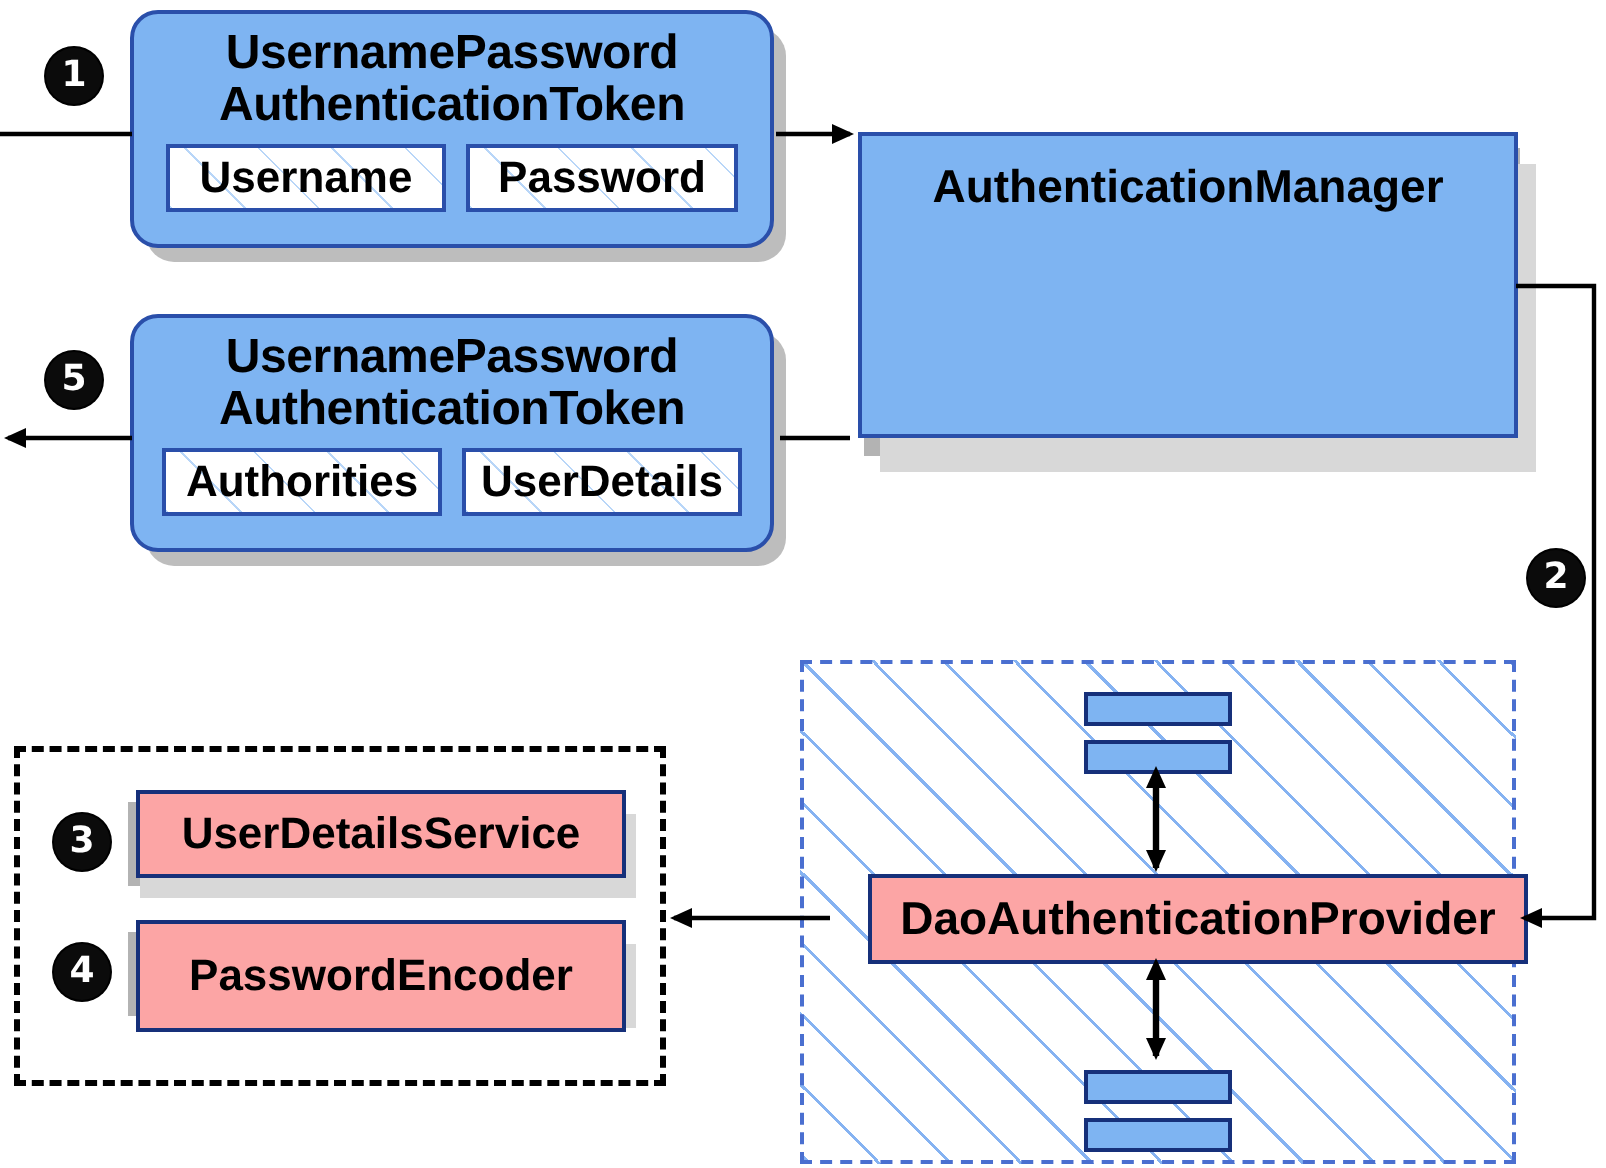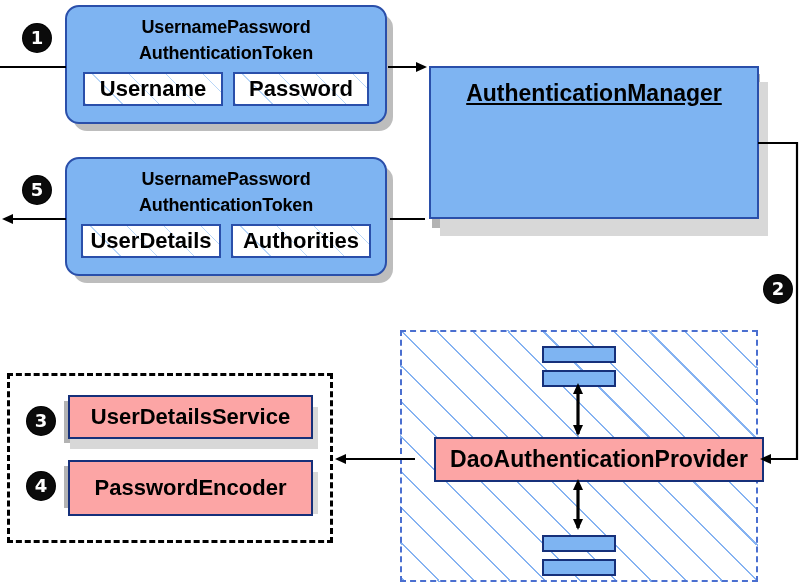--- a/index.html
+++ b/index.html
@@ -52,21 +52,21 @@
     border-radius:14px;
     box-sizing:border-box;
     z-index:10;
     display:flex;
     flex-direction:column;
     align-items:center;
   }
   .token-title{
     color:#000;
     font-weight:bold;
-    font-size:18px;
+    font-size:24px;
     line-height:26px;
     text-align:center;
     margin-top:7px;
     letter-spacing:-.2px;
   }
   .token-slots{
     display:flex;
     gap:10px;
     margin-top:6px;
   }
@@ -88,21 +88,20 @@
   .manager{
     background:#7eb4f2;
     border:2px solid #2a4faa;
     box-sizing:border-box;
     z-index:10;
     display:flex;flex-direction:column;align-items:center;
   }
   .manager-title{
     font-weight:bold;font-size:23px;color:#000;
     margin-top:12px;
-    text-decoration:underline;
   }
   .provider-manager{
     background:#ffffff;
     border:1px solid #5b7fd4;
     box-sizing:border-box;
     display:flex;align-items:center;justify-content:center;
     font-weight:bold;font-size:22px;color:#000;
     background-image:repeating-linear-gradient(45deg,
         rgba(120,170,240,.85) 0 1.5px, rgba(255,255,255,0) 1.5px 25px);
   }
@@ -199,22 +198,22 @@
 
   <div class="abs badge" style="left:23px;top:176px;">5</div>
 
   <div class="abs shadow-rounded" style="left:73px;top:166px;width:320px;height:117px;"></div>
   <div class="abs token" style="left:65px;top:157px;width:322px;height:119px;">
     <div class="token-title">
       <span>UsernamePassword</span><br>
       <span>AuthenticationToken</span>
     </div>
     <div class="token-slots">
+      <div class="slot" style="width:140px;">Authorities</div>
       <div class="slot" style="width:140px;">UserDetails</div>
-      <div class="slot" style="width:140px;">Authorities</div>
     </div>
   </div>
 
 
   <div class="abs badge" style="left:764px;top:275px;">2</div>
 
   <div class="abs providers-region" style="left:400px;top:330px;width:358px;height:252px;"></div>
 
   <div class="abs stub" style="left:542px;top:346px;width:74px;height:17px;"></div>
   <div class="abs stub" style="left:542px;top:370px;width:74px;height:17px;"></div>

